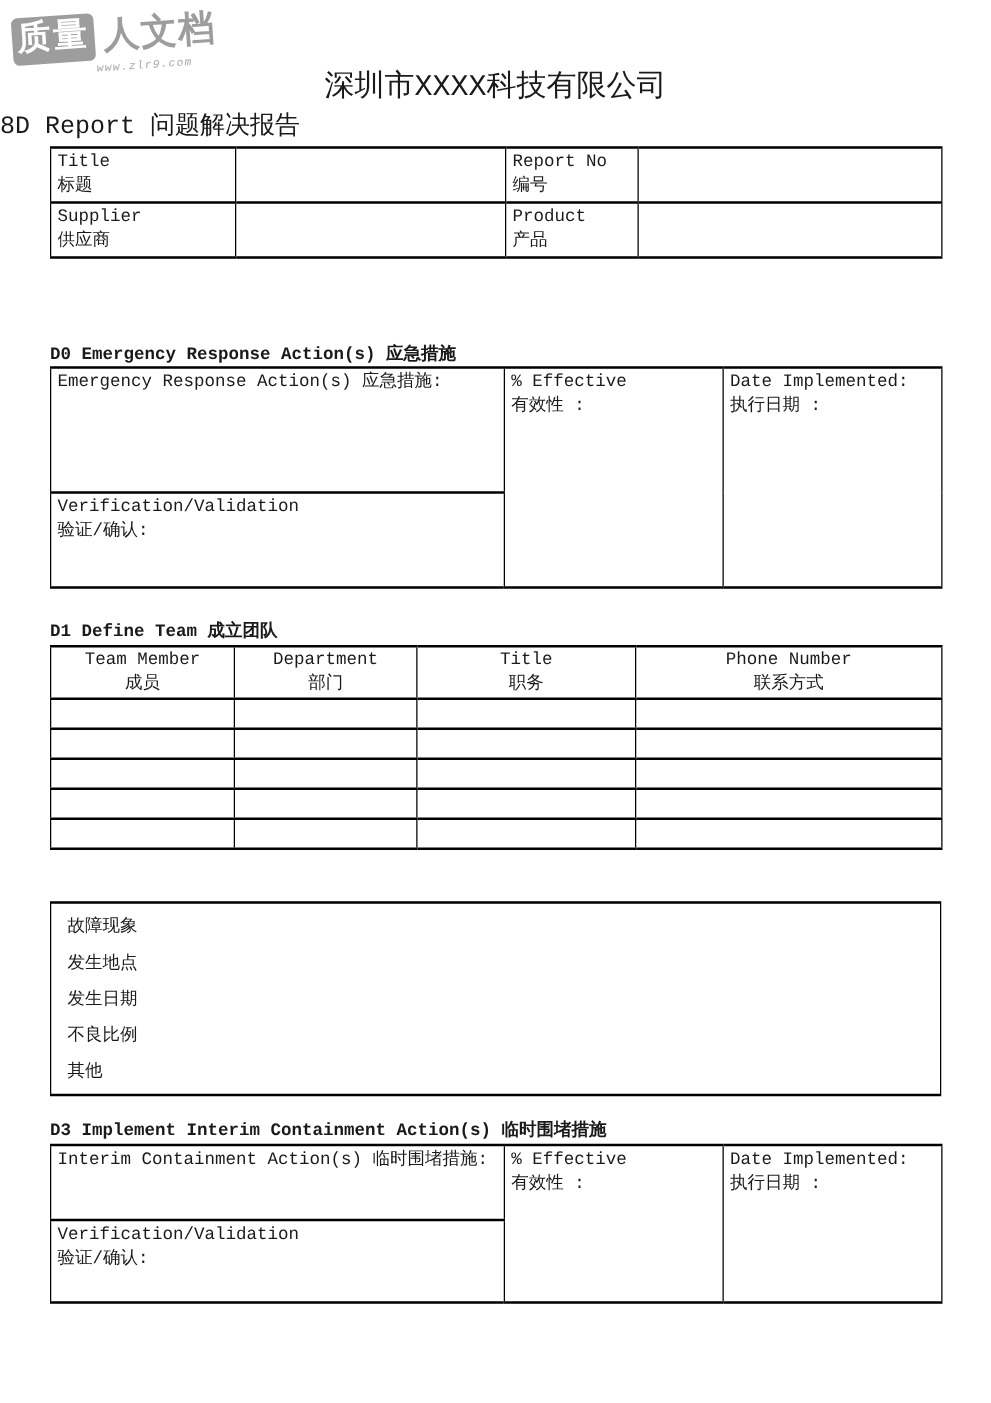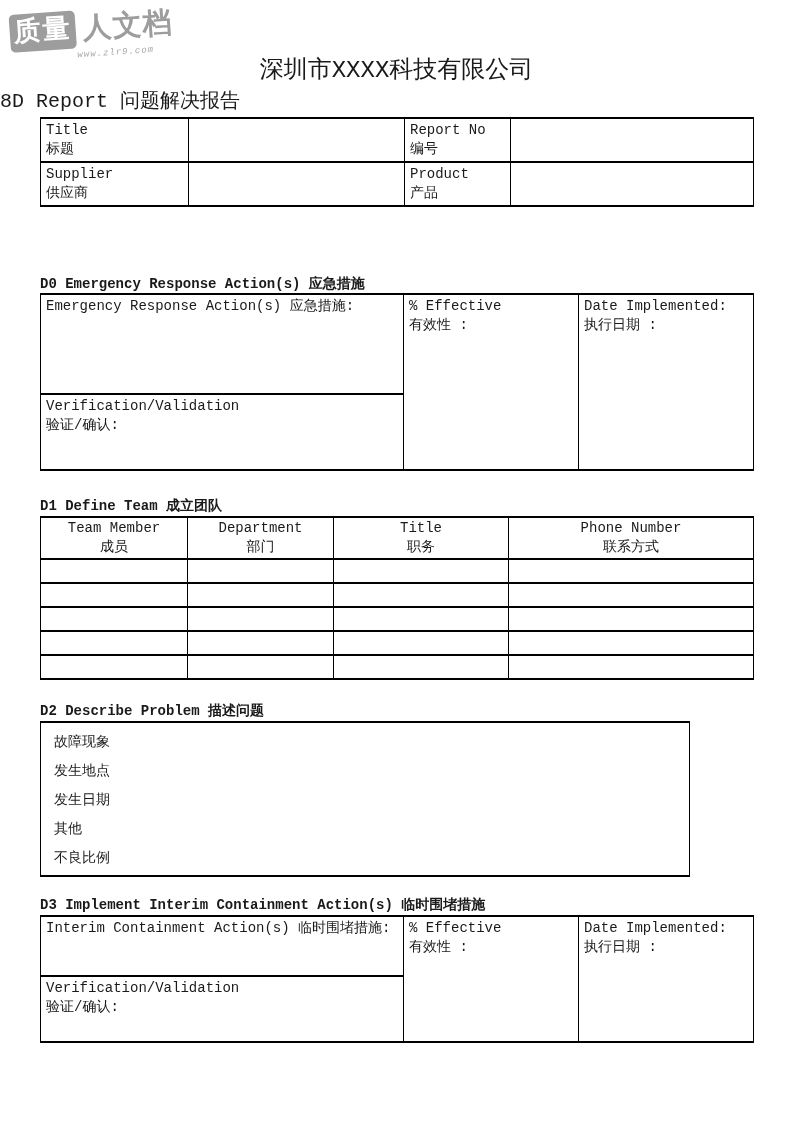--- a/index.html
+++ b/index.html
@@ -44,21 +44,21 @@
   .h-d0 { top: 276px; } .h-d1 { top: 498px; } .h-d2 { top: 703px; } .h-d3 { top: 897px; }
 
   .d0-table { top: 293px; }
   .d0-table tr.ra { height: 100px; }
   .d0-table tr.rb { height: 76px; }
 
   .d1-table { top: 516px; }
   .d1-table td.hdr { text-align: center; padding: 1px 2px; height: 37px; }
   .d1-table tr.empty td { height: 24px; }
 
-  .d2-box { position: absolute; left: 40px; top: 721px; width: 650px; height: 156px;
+  .d2-box { position: absolute; left: 40px; top: 721px; width: 713px; height: 156px;
     border: solid #000; border-width: 2px 1px; padding: 11px 21px 0 13px; }
   .d2-box .field { font-size: 14px; line-height: 16px; margin-bottom: 13px; }
 
   .d3-table { top: 915px; }
   .d3-table tr.ra { height: 60px; }
   .d3-table tr.rb { height: 66px; }
 </style>
 </head>
 <body>
 
@@ -199,28 +199,27 @@
         </tr>
         <tr class="empty">
           <td></td>
           <td></td>
           <td></td>
           <td></td>
         </tr>
       </tbody>
   </table>
 
-  <div class="section-heading h-d2">D2 Describe Problem 描述问题</div>
   <div class="d2-box">
     <div id="d2-fields">
         <div class="field">故障现象</div>
         <div class="field">发生地点</div>
         <div class="field">发生日期</div>
+        <div class="field">不良比例</div>
         <div class="field">其他</div>
-        <div class="field">不良比例</div>
       </div>
   </div>
 
   <div class="section-heading h-d3">D3 Implement Interim Containment Action(s) 临时围堵措施</div>
   <table class="tbl d3-table">
     <colgroup>
         <col style="width:363px">
         <col style="width:175px">
         <col style="width:175px">
       </colgroup>

